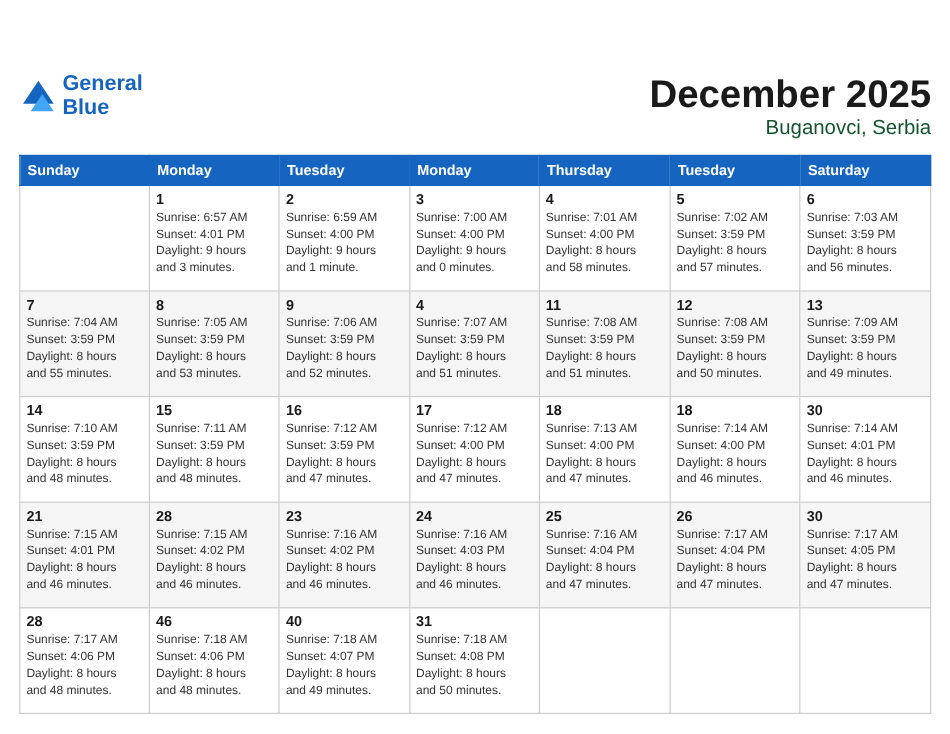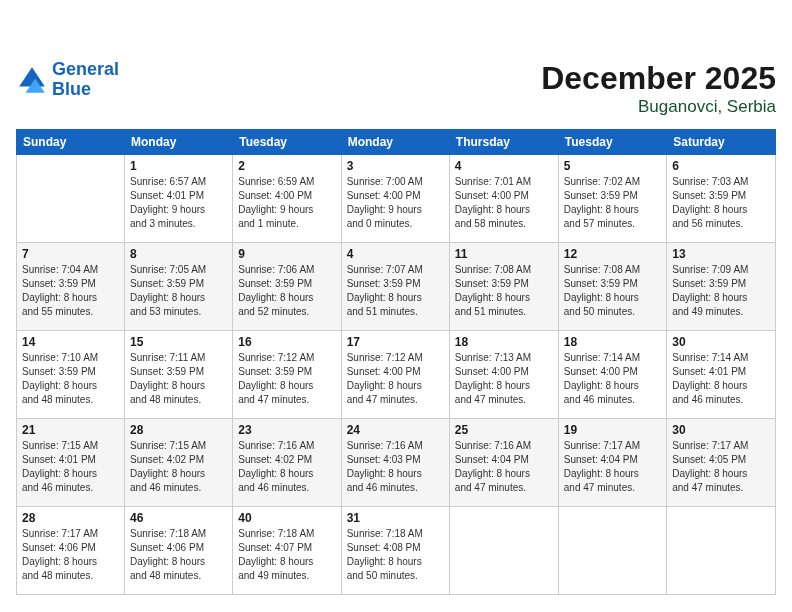--- a/index.html
+++ b/index.html
@@ -235,21 +235,21 @@
           </td>
           <td>
             <div class="day-number">24</div>
             <div class="day-info">Sunrise: 7:16 AM<br>Sunset: 4:03 PM<br>Daylight: 8 hours<br>and 46 minutes.</div>
           </td>
           <td>
             <div class="day-number">25</div>
             <div class="day-info">Sunrise: 7:16 AM<br>Sunset: 4:04 PM<br>Daylight: 8 hours<br>and 47 minutes.</div>
           </td>
           <td>
-            <div class="day-number">19</div>
+            <div class="day-number">26</div>
             <div class="day-info">Sunrise: 7:17 AM<br>Sunset: 4:04 PM<br>Daylight: 8 hours<br>and 47 minutes.</div>
           </td>
           <td>
             <div class="day-number">30</div>
             <div class="day-info">Sunrise: 7:17 AM<br>Sunset: 4:05 PM<br>Daylight: 8 hours<br>and 47 minutes.</div>
           </td>
         </tr>
         <tr>
           <td>
             <div class="day-number">28</div>

